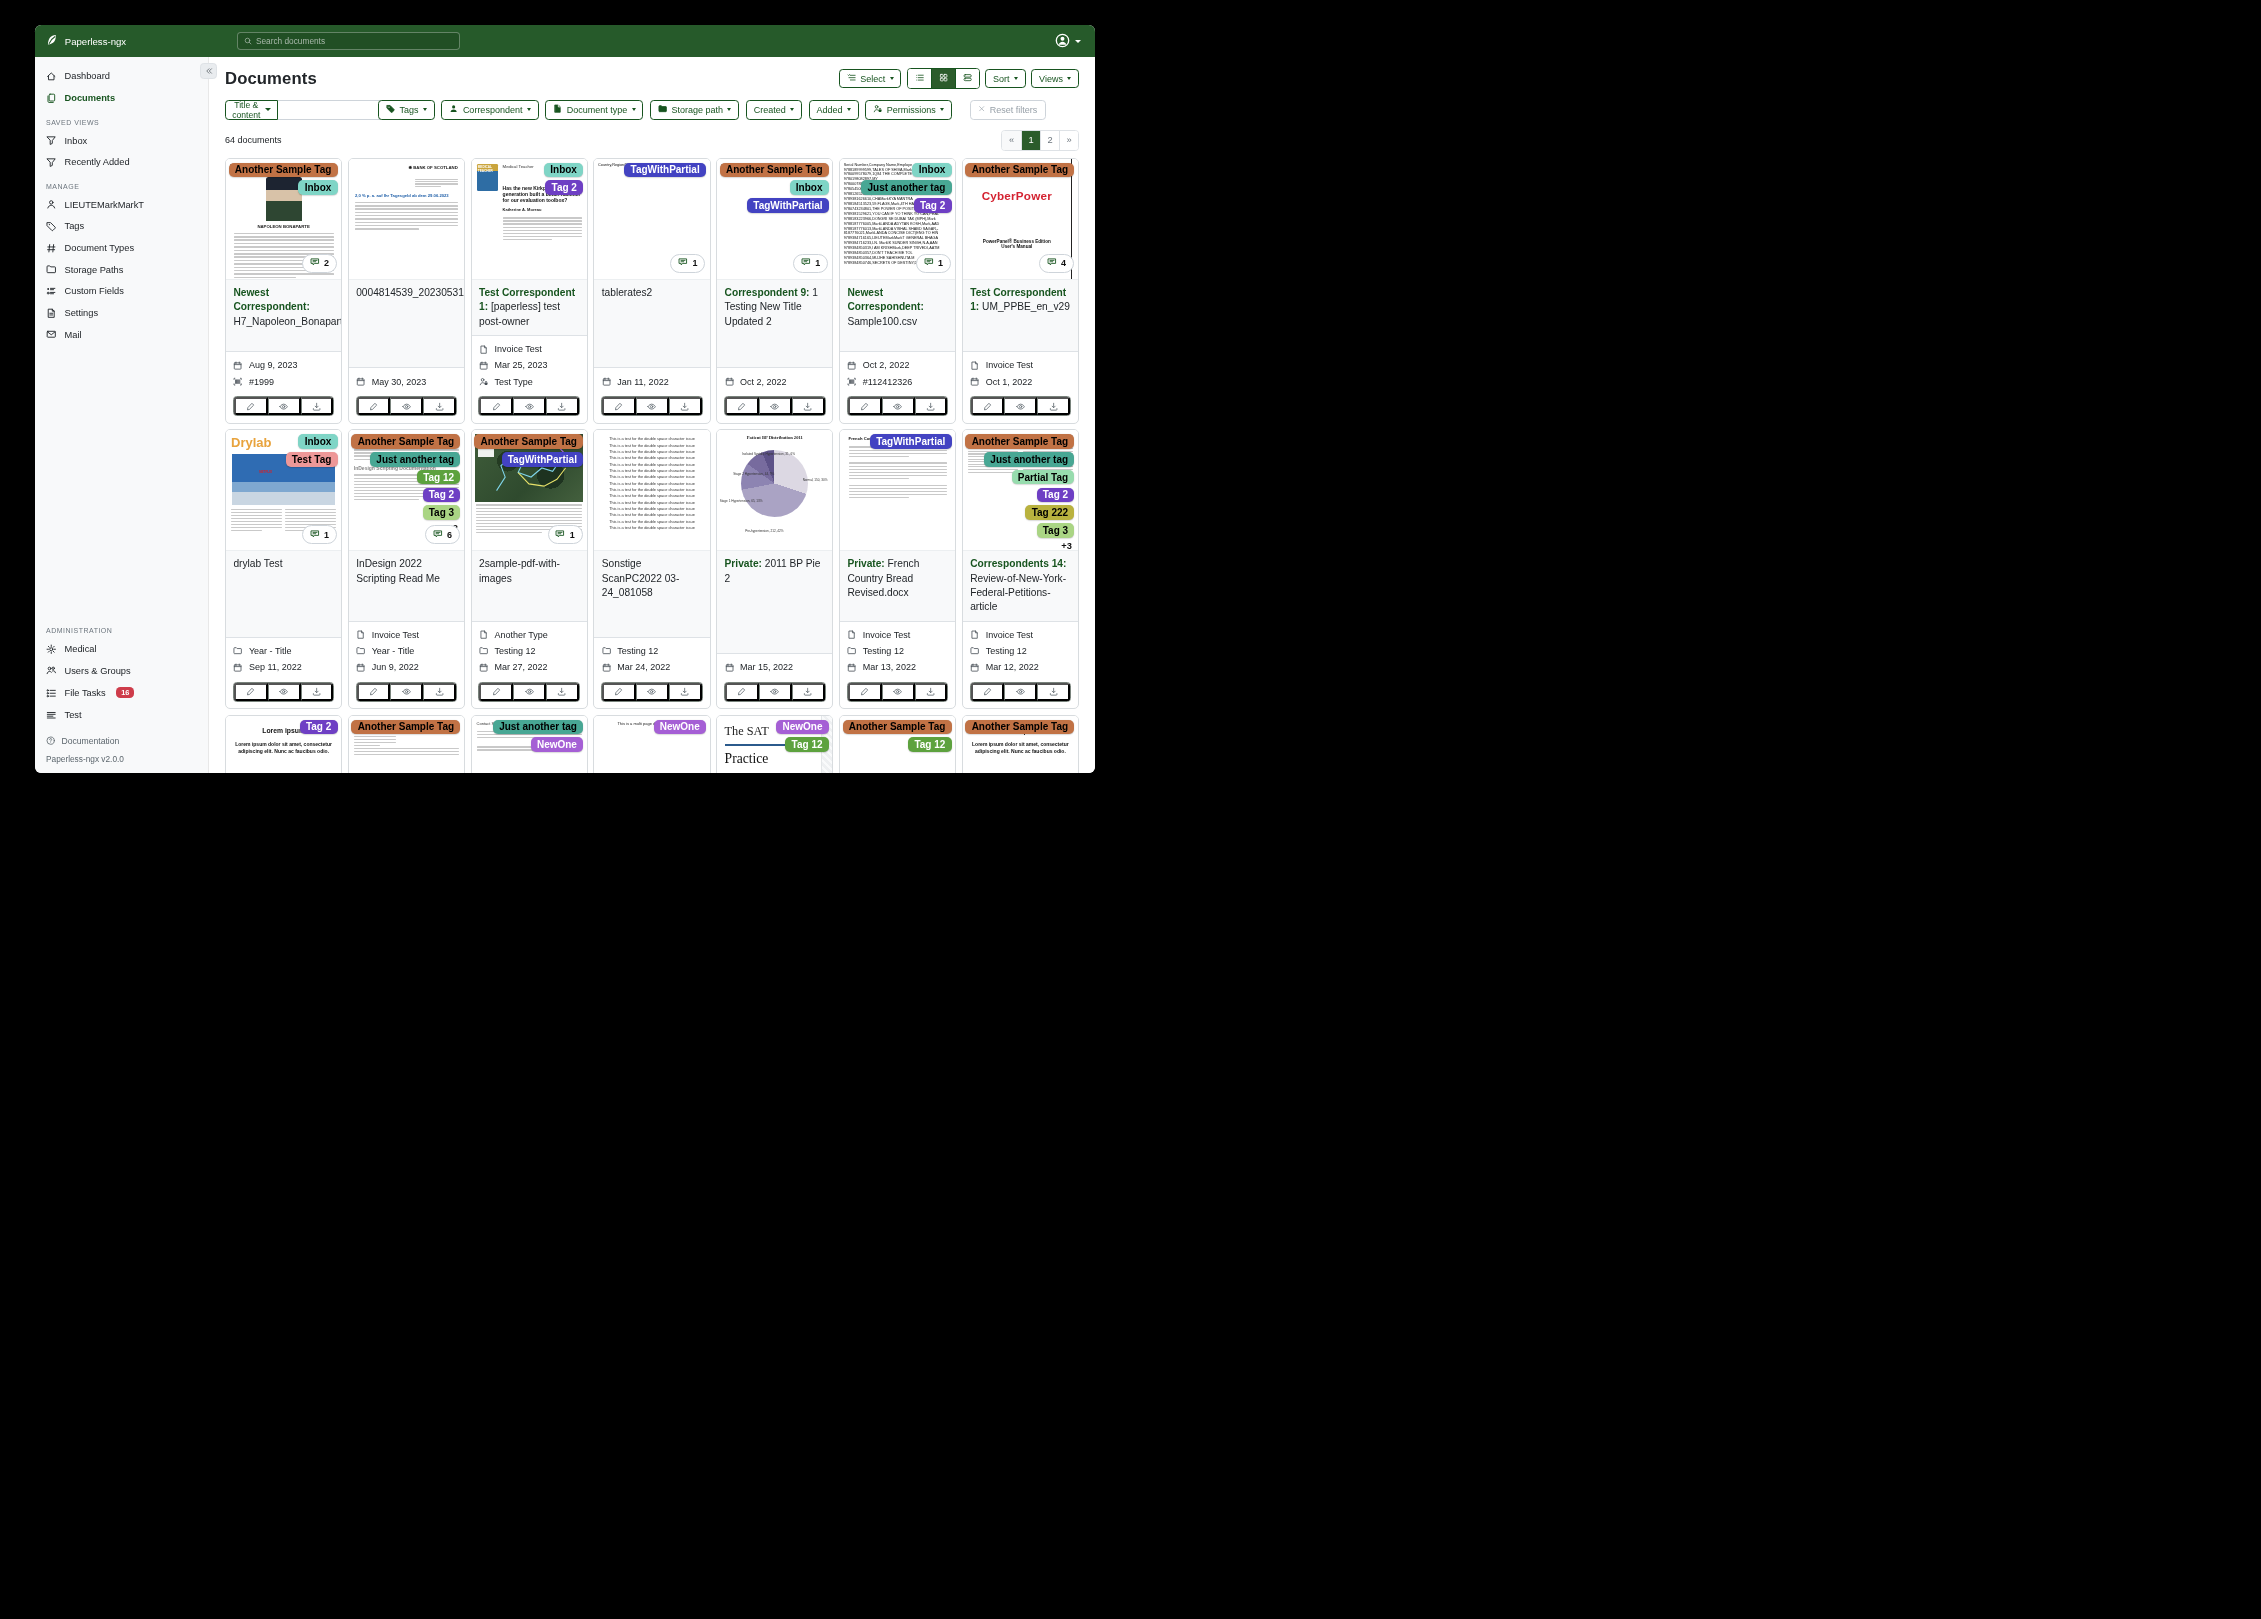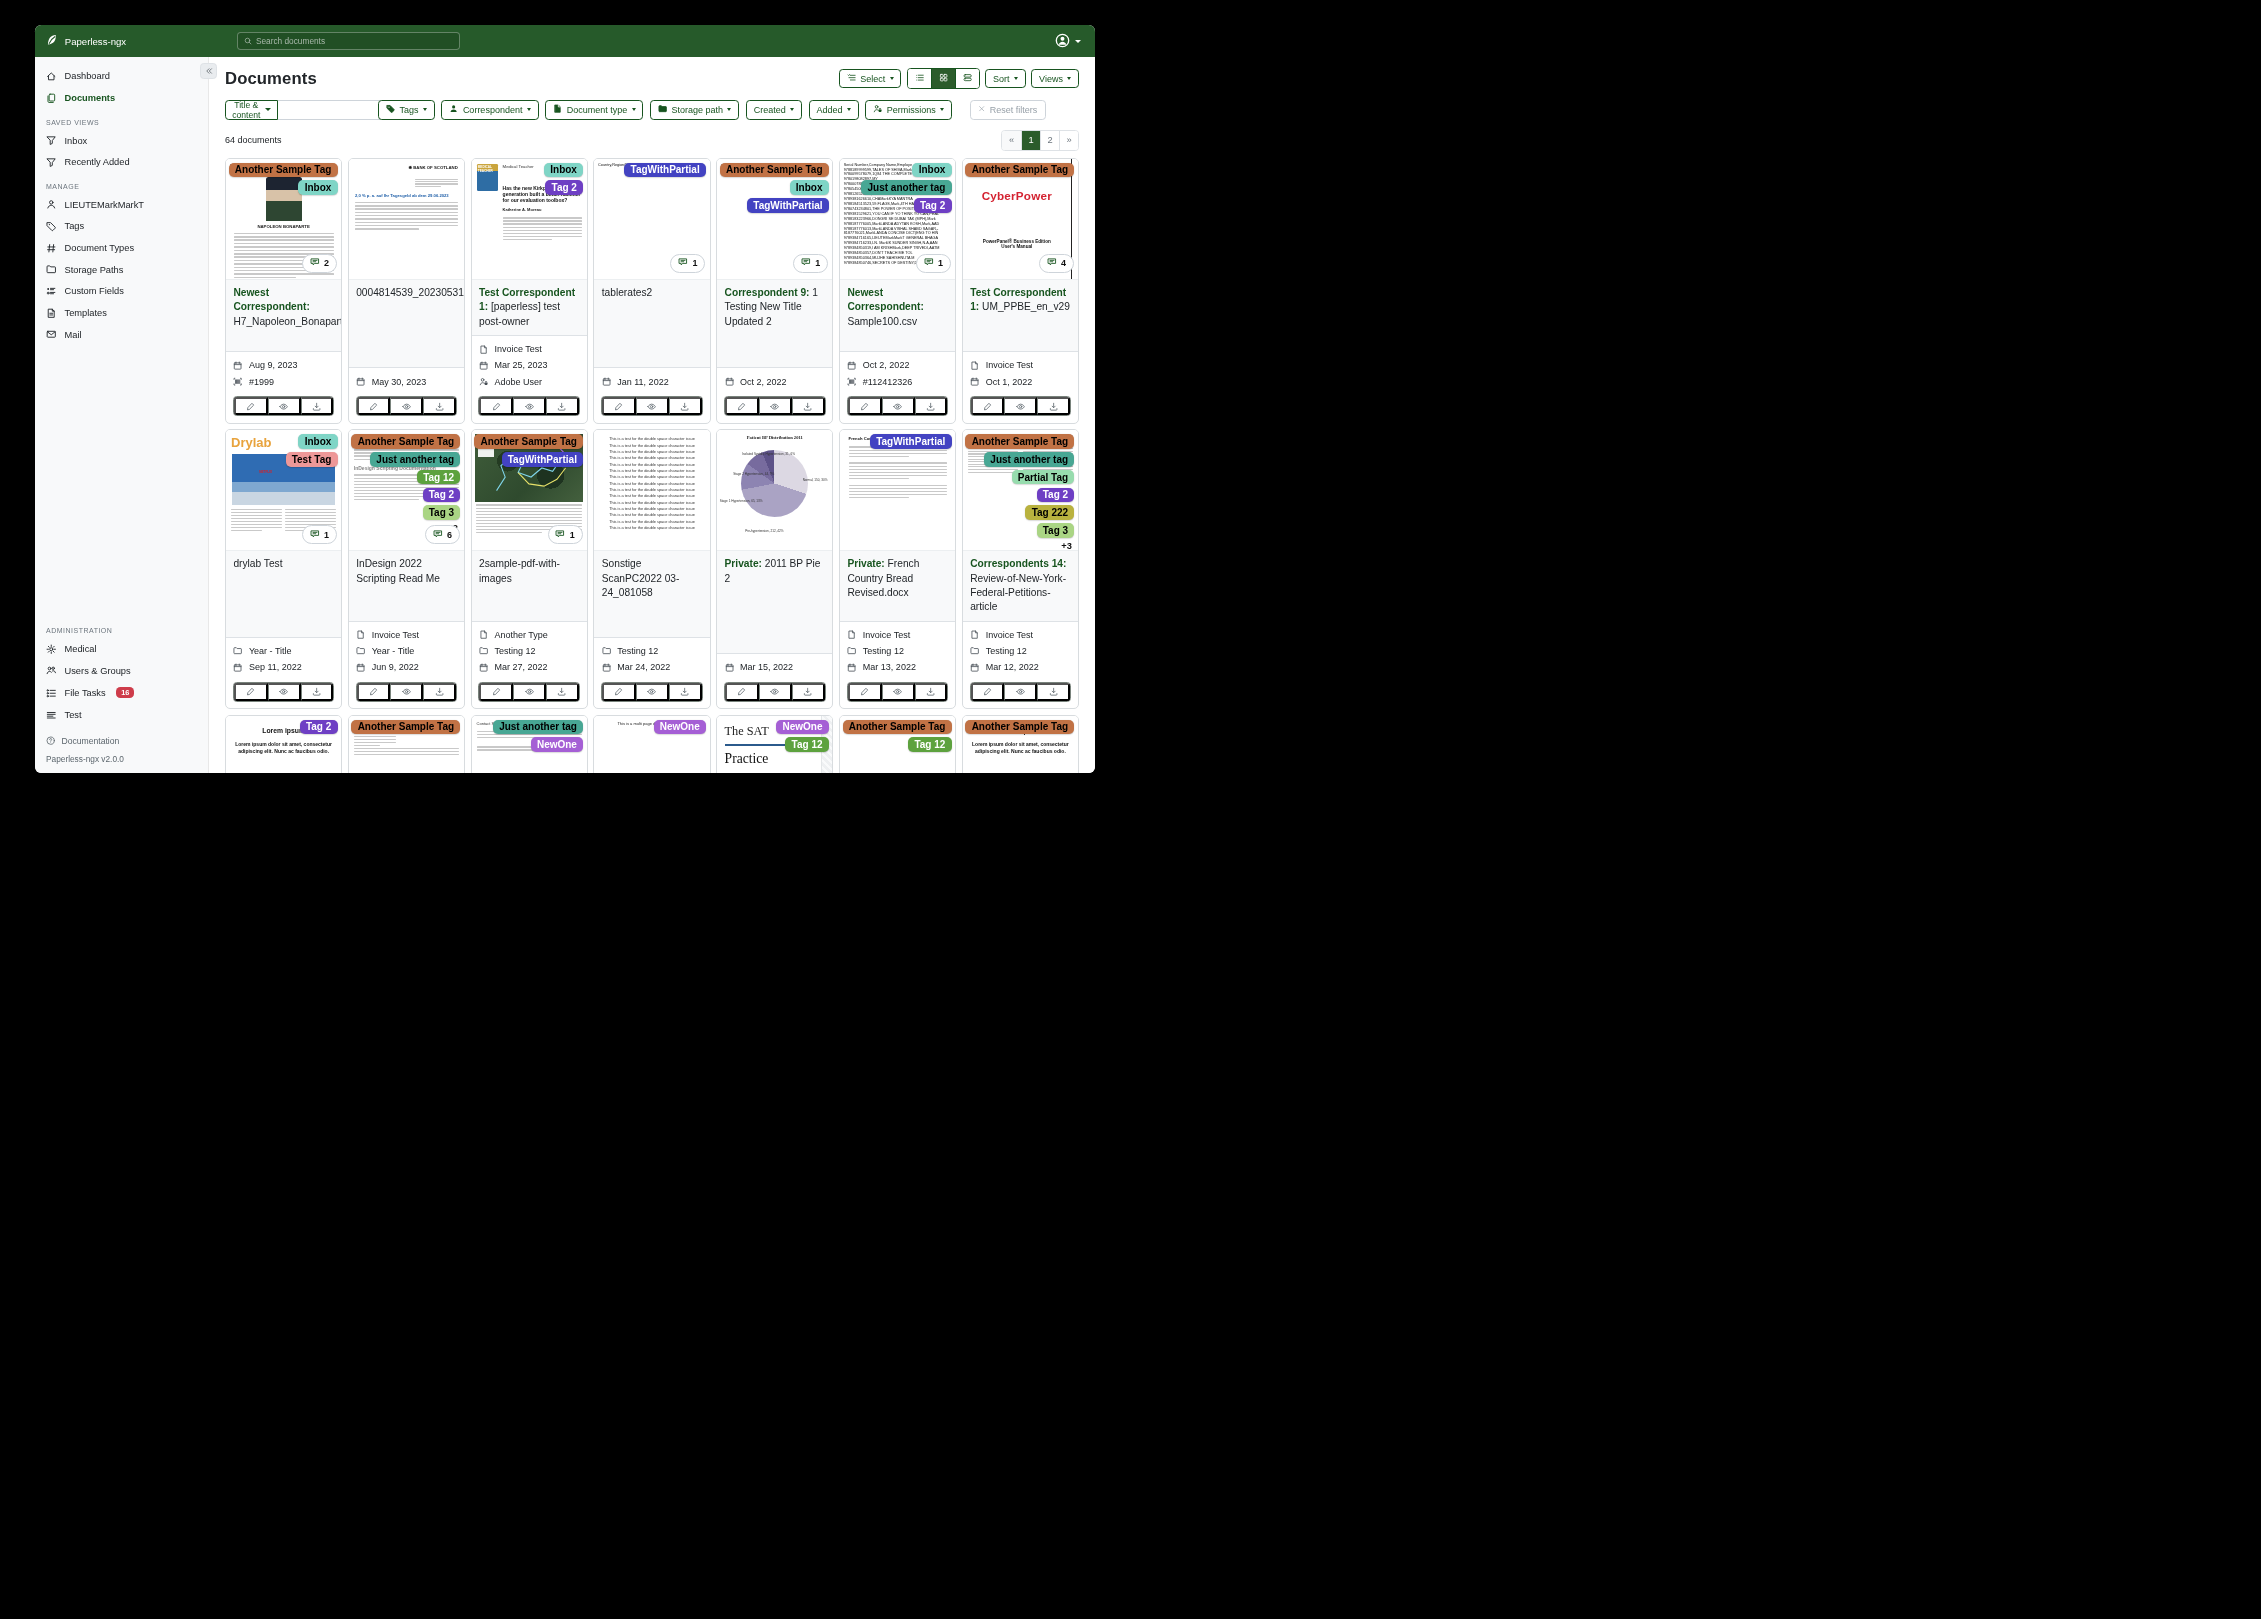--- a/index.html
+++ b/index.html
@@ -279,21 +279,21 @@
           </span>
           <span>Custom Fields</span>
         </div>
         <div class="side-item">
           <span class="icon">
             <svg viewBox="0 0 16 16" fill="none" stroke="currentColor" stroke-width="1.4" stroke-linecap="round" stroke-linejoin="round">
               <path d="M4 1.8h5.6l2.9 3v9.4H4z"></path>
               <path d="M9.6 1.8v3h3M5.8 8h4.4M5.8 10.6h4.4"></path>
             </svg>
           </span>
-          <span>Templates</span>
+          <span>Settings</span>
         </div>
         <div class="side-item">
           <span class="icon">
             <svg viewBox="0 0 16 16" fill="none" stroke="currentColor" stroke-width="1.4" stroke-linecap="round" stroke-linejoin="round">
               <rect x="1.8" y="3.5" width="12.4" height="9" rx="1"></rect>
               <path d="m2.2 4.3 5.8 4.5 5.8-4.5"></path>
             </svg>
           </span>
           <span>Mail</span>
         </div>
@@ -648,21 +648,21 @@
               </div>
               <div class="mrow">
                 <span class="icon">
                   <svg viewBox="0 0 16 16" fill="none" stroke="currentColor" stroke-width="1.4" stroke-linecap="round" stroke-linejoin="round">
                     <circle cx="6.2" cy="4.9" r="2.3"></circle>
                     <path d="M2.2 13.4c.6-2.4 2.2-3.6 4-3.6.9 0 1.8.3 2.5.9"></path>
                     <rect x="9.8" y="10" width="4.6" height="3.6" rx=".8" fill="currentColor" stroke="none"></rect>
                     <path d="M10.7 10v-1a1.4 1.4 0 0 1 2.8 0v1"></path>
                   </svg>
                 </span>
-                <span>Adobe User</span>
+                <span>Test Type</span>
               </div>
             </div>
             <div class="acts">
               <div class="agroup">
                 <button class="act">
                   <span class="icon"><svg viewBox="0 0 16 16" fill="none" stroke="currentColor" stroke-width="1.4" stroke-linecap="round" stroke-linejoin="round">
                       <path d="m10.7 2.7 2.6 2.6-7.6 7.6-3.2.6.6-3.2z"></path>
                     </svg></span>
                 </button>
                 <button class="act">

